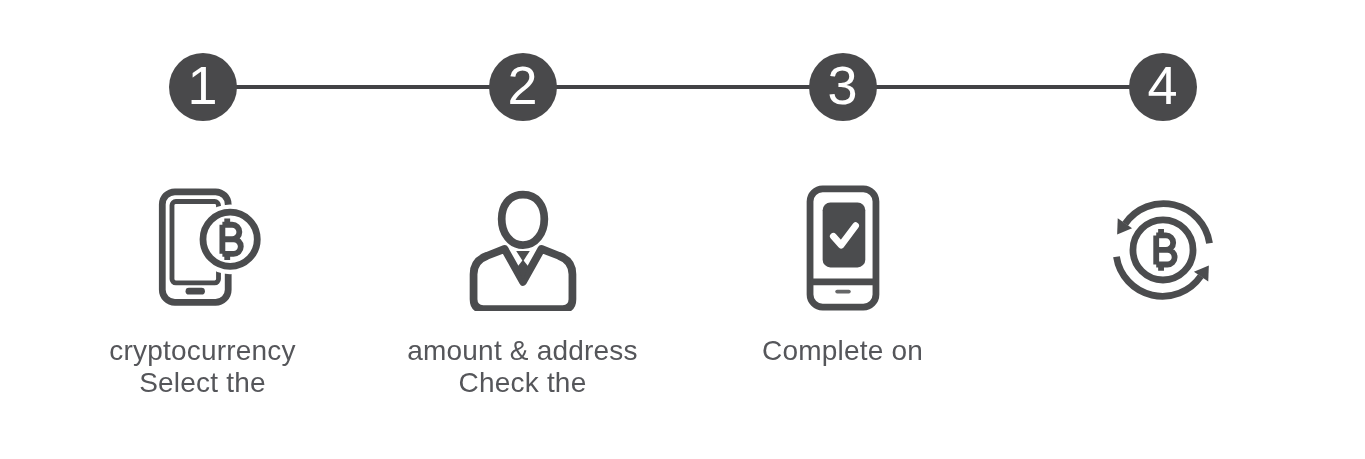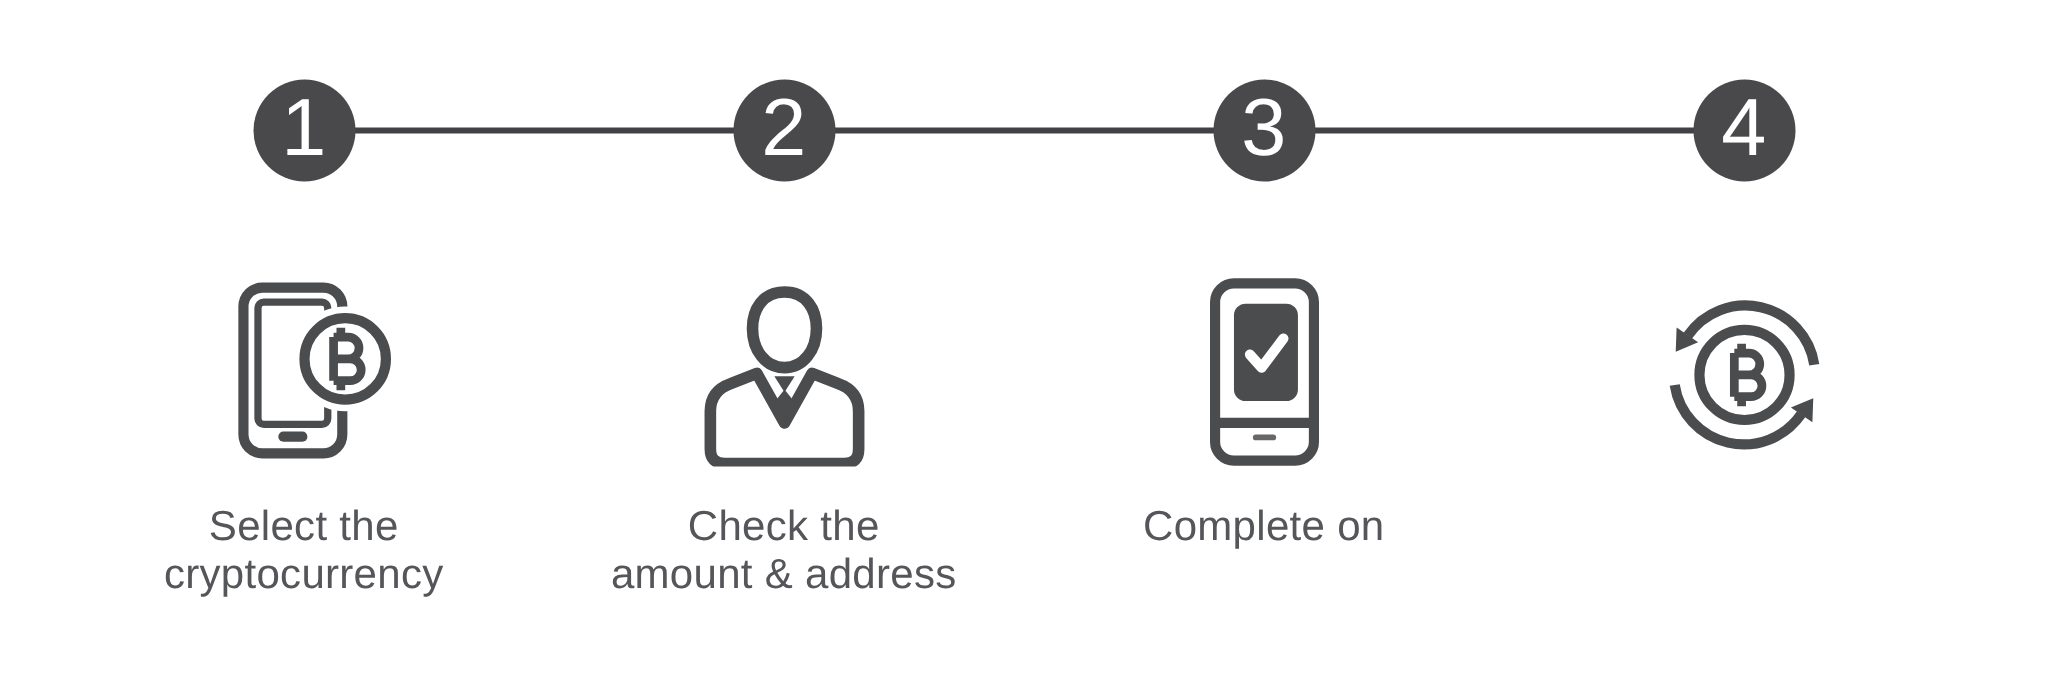--- a/index.html
+++ b/index.html
@@ -93,42 +93,42 @@
           <rect x="47" y="106" width="20" height="7" rx="3.5" fill="currentColor" stroke="none"></rect>
           <circle cx="93" cy="56" r="28" fill="#ffffff" stroke="#ffffff" stroke-width="16"></circle>
           <circle cx="93" cy="56" r="28" fill="#ffffff"></circle>
           <g stroke-width="6">
             <path d="M85,41 V71 M85,41 h10 a7.5,7.5 0 0 1 0,15 H85 M85,56 h11.5 a7.5,7.5 0 0 1 0,15 H85"></path>
             <path d="M90,34.5 V41 M90,71 V77.5"></path>
           </g>
         </svg>
       </div>
       <div class="step-label">
+        <div>cryptocurrency</div>
         <div>Select the</div>
-        <div>cryptocurrency</div>
       </div>
     </div>
 
     <div class="step-col">
       <div class="step-circle">
         <span>2</span>
       </div>
       <div class="step-icon">
         <svg viewBox="0 0 130 130" fill="none" stroke="currentColor" stroke-width="8" stroke-linejoin="round">
           <path d="M65,10 C50,10 43,22 43,35 C43,50 52,62 65,62 C78,62 87,50 87,35 C87,22 80,10 65,10 Z"></path>
           <path d="M24,128 Q14,128 14,118 L14,92 Q14,78 28,73 L46,66 L65,100 L84,66 L102,73 Q116,78 116,92 L116,118 Q116,128 106,128 Z"></path>
           <g fill="currentColor" stroke="none">
             <path d="M58,68 L72,68 L65,79 Z"></path>
             <path d="M65,77 L70.5,84 L65,99 L59.5,84 Z"></path>
           </g>
         </svg>
       </div>
       <div class="step-label">
+        <div>amount &amp; address</div>
         <div>Check the</div>
-        <div>amount &amp; address</div>
       </div>
     </div>
 
     <div class="step-col">
       <div class="step-circle">
         <span>3</span>
       </div>
       <div class="step-icon">
         <svg viewBox="0 0 130 130" fill="none" stroke="currentColor" stroke-width="7" stroke-linejoin="round">
           <rect x="31" y="4" width="68" height="122" rx="13"></rect>

